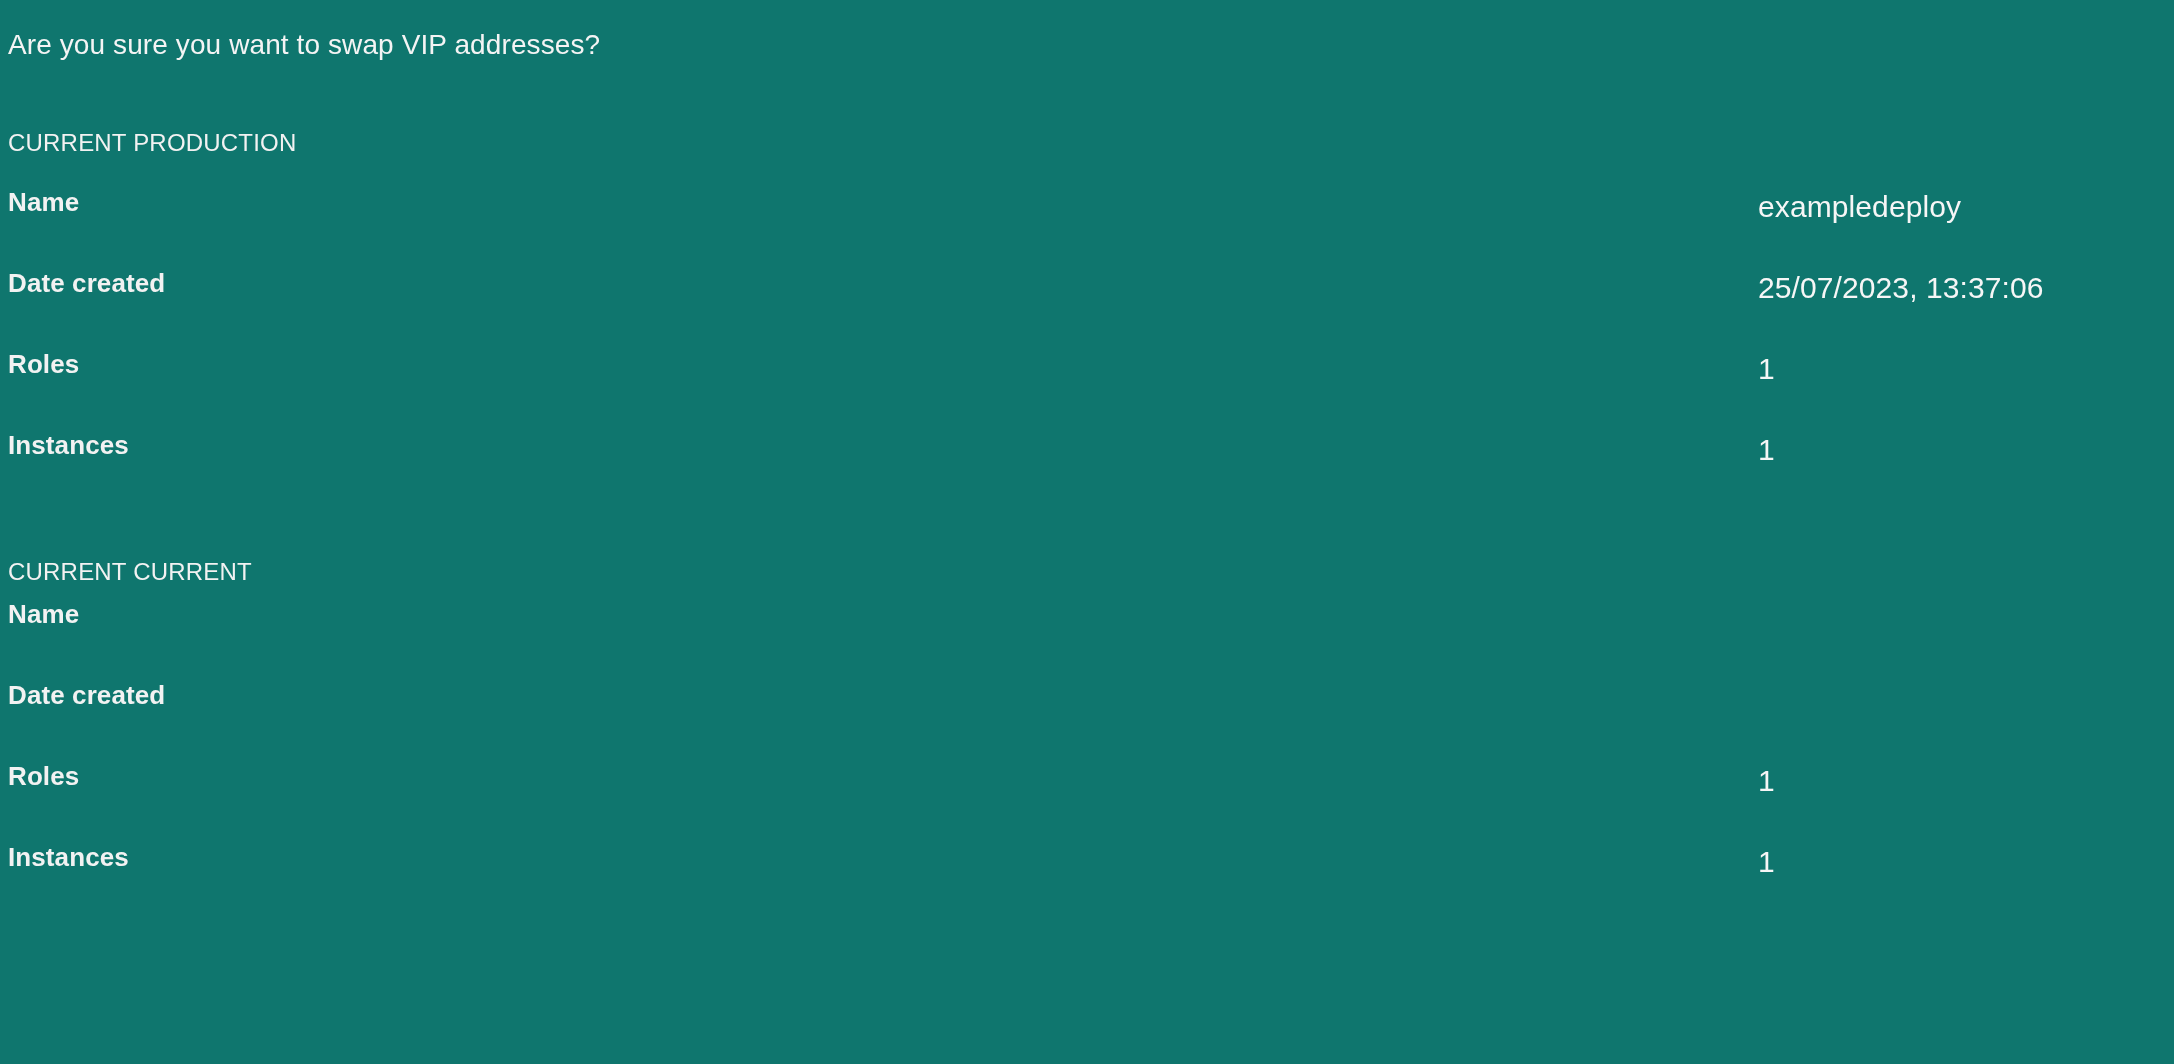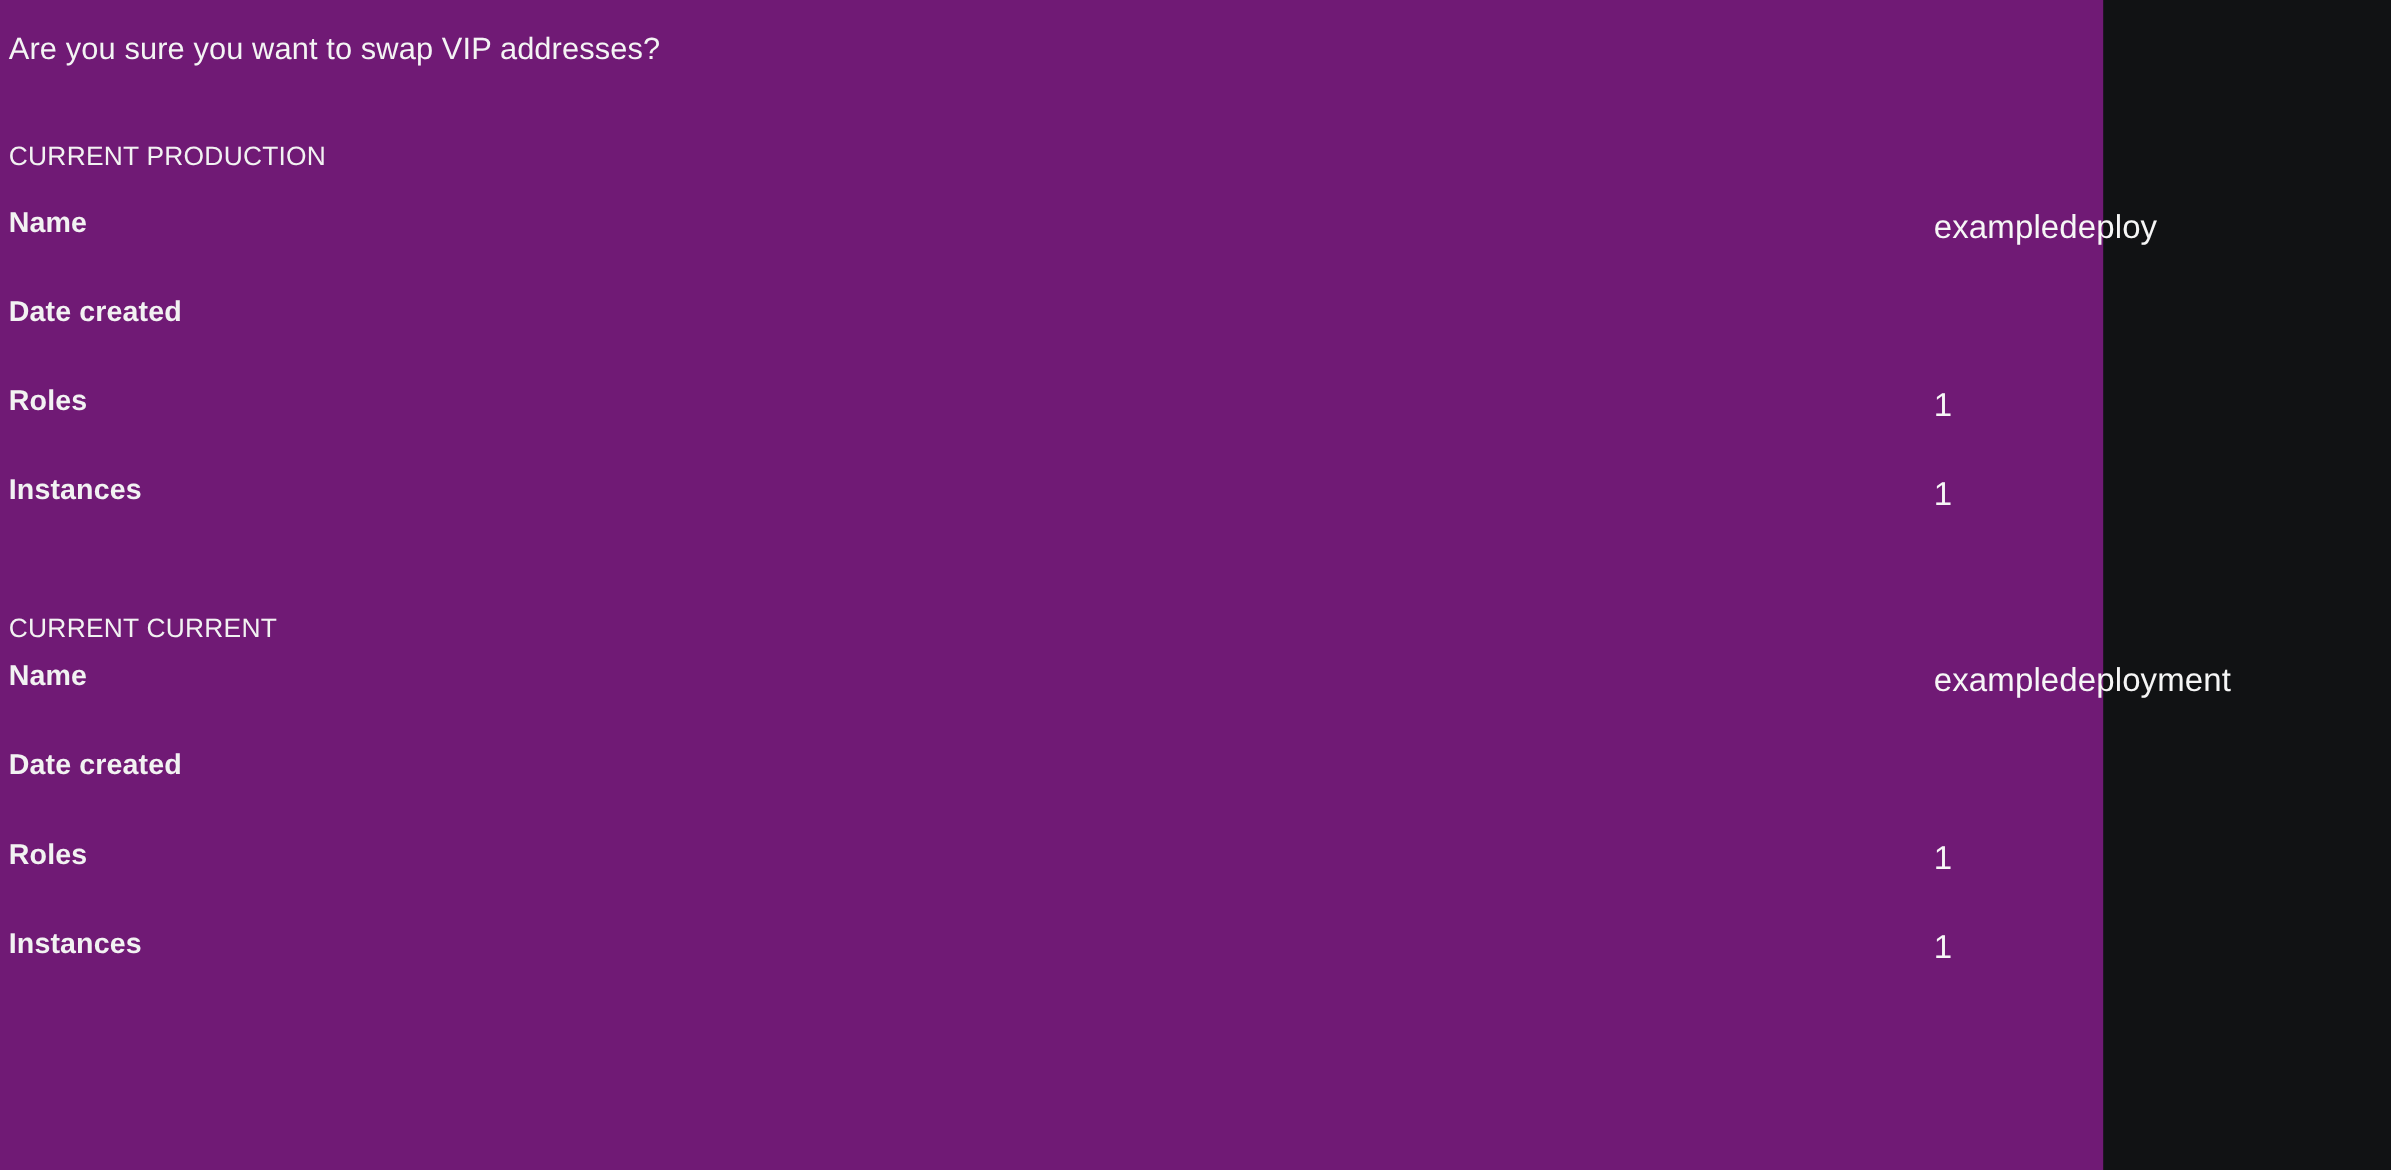--- a/index.html
+++ b/index.html
@@ -12,23 +12,23 @@
     width: 2174px;
     height: 1064px;
     overflow: hidden;
     font-family: "Liberation Sans", sans-serif;
     color: #f3f3f3;
     -webkit-font-smoothing: antialiased;
   }
 
   .screen {
     position: relative;
-    width: 1912px;
+    width: 2174px;
     height: 1064px;
-    background: #701a75;
+    background: #0f766e;
   }
 
   
   .prompt-question {
     position: absolute;
     left: 8px;
     top: 28px;
     font-size: 28px;
     font-weight: 400;
     line-height: 34px;
@@ -107,20 +107,21 @@
     <div class="section-heading">CURRENT PRODUCTION</div>
     <div class="detail-rows">
 
       <div class="detail-row">
         <span class="row-label">Name</span>
         <span class="row-value">exampledeploy</span>
       </div>
 
       <div class="detail-row">
         <span class="row-label">Date created</span>
+        <span class="row-value">25/07/2023, 13:37:06</span>
       </div>
 
       <div class="detail-row">
         <span class="row-label">Roles</span>
         <span class="row-value">1</span>
       </div>
 
       <div class="detail-row">
         <span class="row-label">Instances</span>
         <span class="row-value">1</span>
@@ -128,21 +129,20 @@
 
     </div>
   </div>
 
   <div class="section section-staging">
     <div class="section-heading">CURRENT CURRENT</div>
     <div class="detail-rows">
 
       <div class="detail-row">
         <span class="row-label">Name</span>
-        <span class="row-value">exampledeployment</span>
       </div>
 
       <div class="detail-row">
         <span class="row-label">Date created</span>
       </div>
 
       <div class="detail-row">
         <span class="row-label">Roles</span>
         <span class="row-value">1</span>
       </div>

